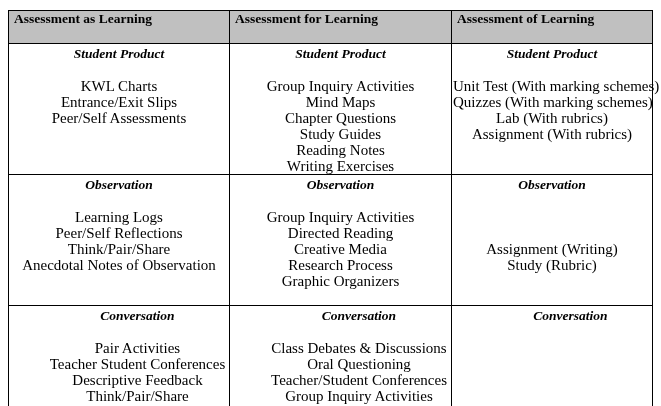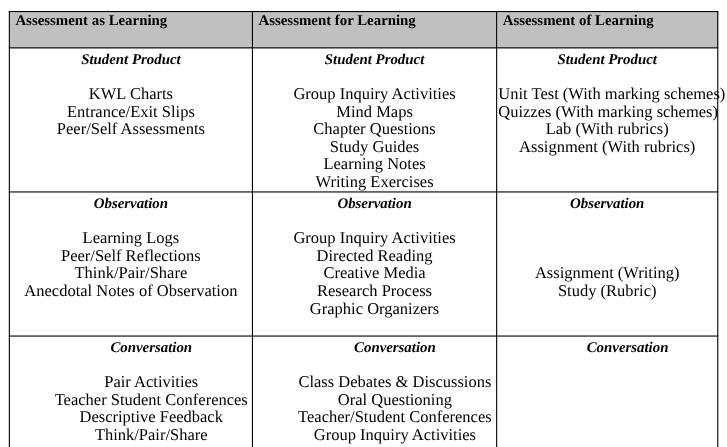--- a/index.html
+++ b/index.html
@@ -79,21 +79,21 @@
           <div class="item">Entrance/Exit Slips</div>
           <div class="item">Peer/Self Assessments</div>
         </td>
         <td class="cell">
           <div class="cell-heading">Student Product</div>
           <div class="gap"></div>
           <div class="item">Group Inquiry Activities</div>
           <div class="item">Mind Maps</div>
           <div class="item">Chapter Questions</div>
           <div class="item">Study Guides</div>
-          <div class="item">Learning Notes</div>
+          <div class="item">Reading Notes</div>
           <div class="item">Writing Exercises</div>
         </td>
         <td class="cell">
           <div class="cell-heading">Student Product</div>
           <div class="gap"></div>
           <div class="item">Unit Test (With marking schemes)</div>
           <div class="item">Quizzes (With marking schemes)</div>
           <div class="item">Lab (With rubrics)</div>
           <div class="item">Assignment (With rubrics)</div>
         </td>

